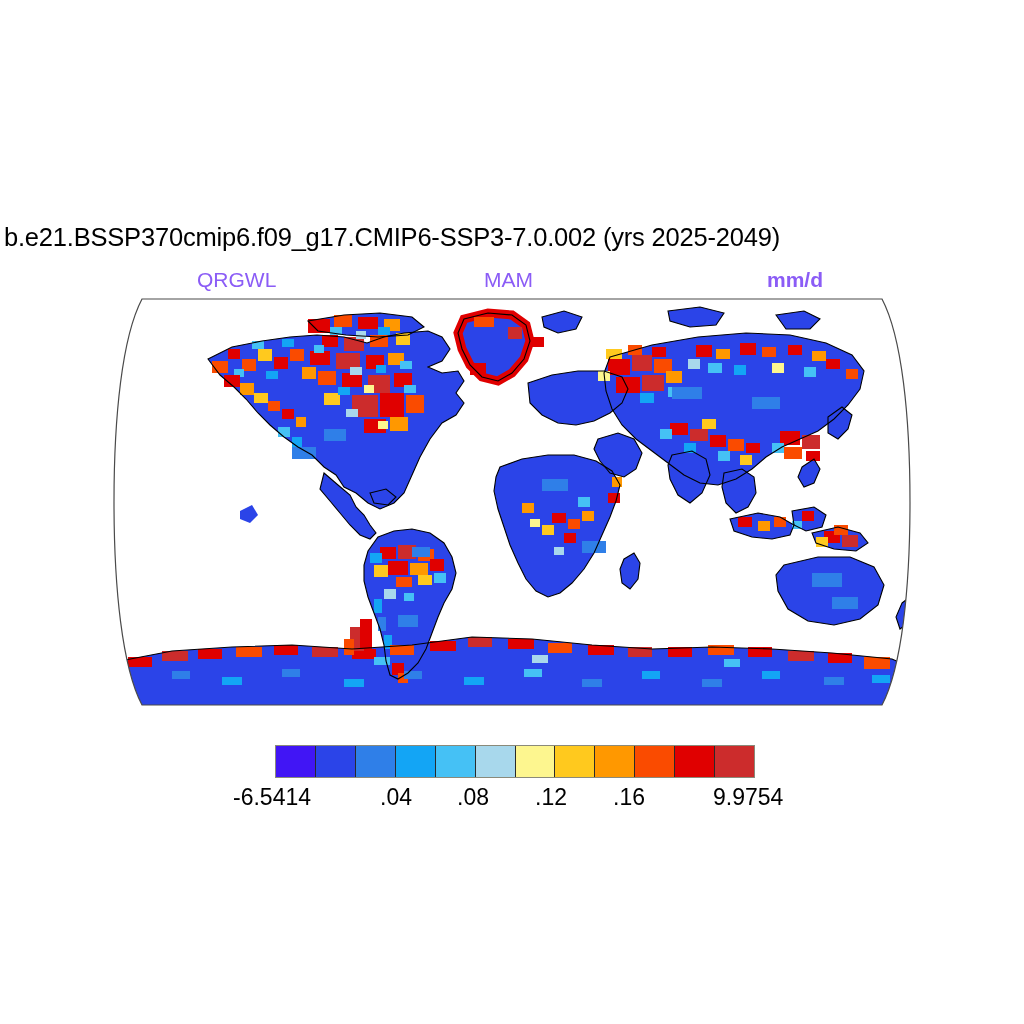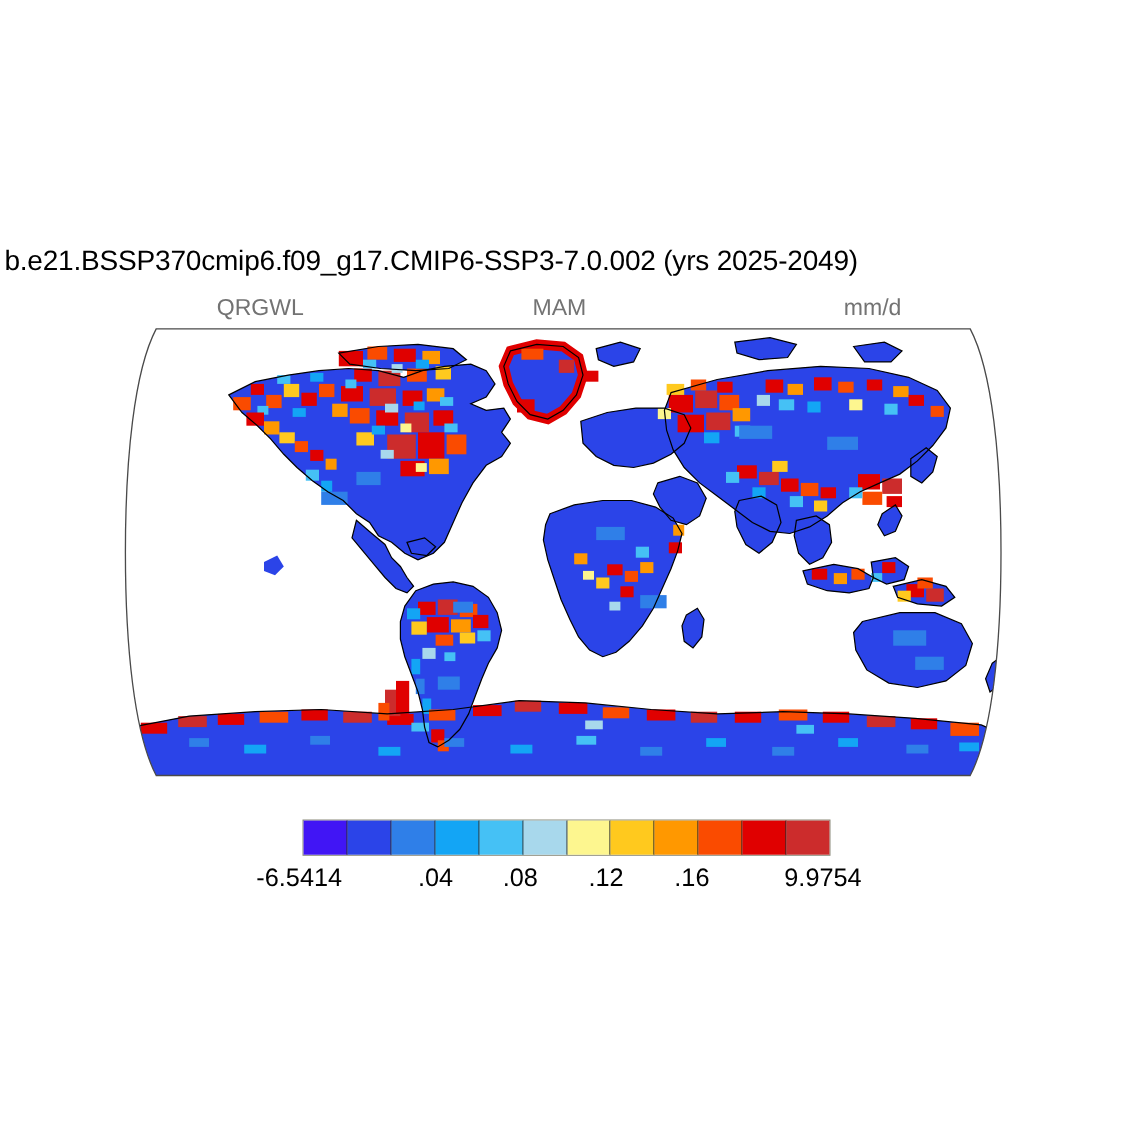--- a/index.html
+++ b/index.html
@@ -33,25 +33,25 @@
     letter-spacing: -0.2px;
     white-space: nowrap;
     color: #000;
   }
   .sub-row {
     position: absolute;
     top: 252px;
     font-size: 21px;
     line-height: 24px;
     white-space: nowrap;
-    color: #737373;
+    color: #8b5cf6;
   }
   .sub-left  { left: 197px; }
   .sub-mid   { left: 484px; text-align: center; }
-  .sub-right { left: 767px; }
+  .sub-right { left: 767px; font-weight: bold; }
 
   
   #map-wrap {
     position: absolute;
     left: 112px;
     top: 281px;
     width: 800px;
     height: 410px;
   }
   #map-svg { display: block; width: 800px; height: 410px; }

